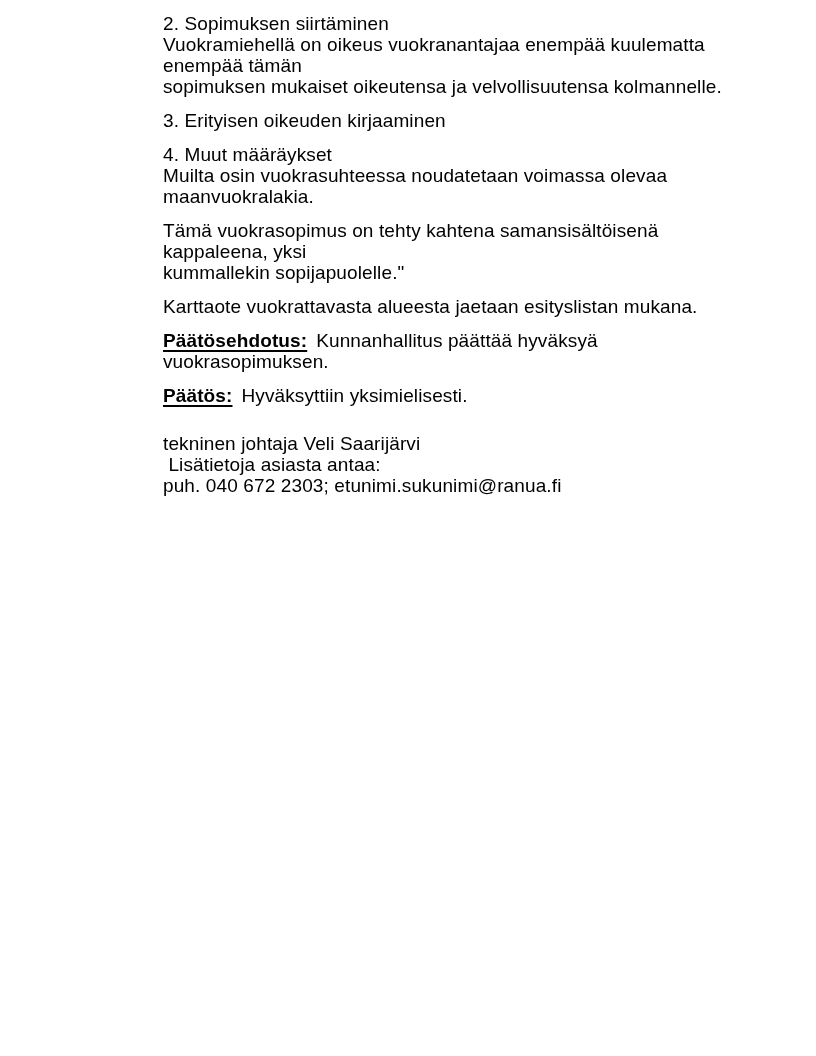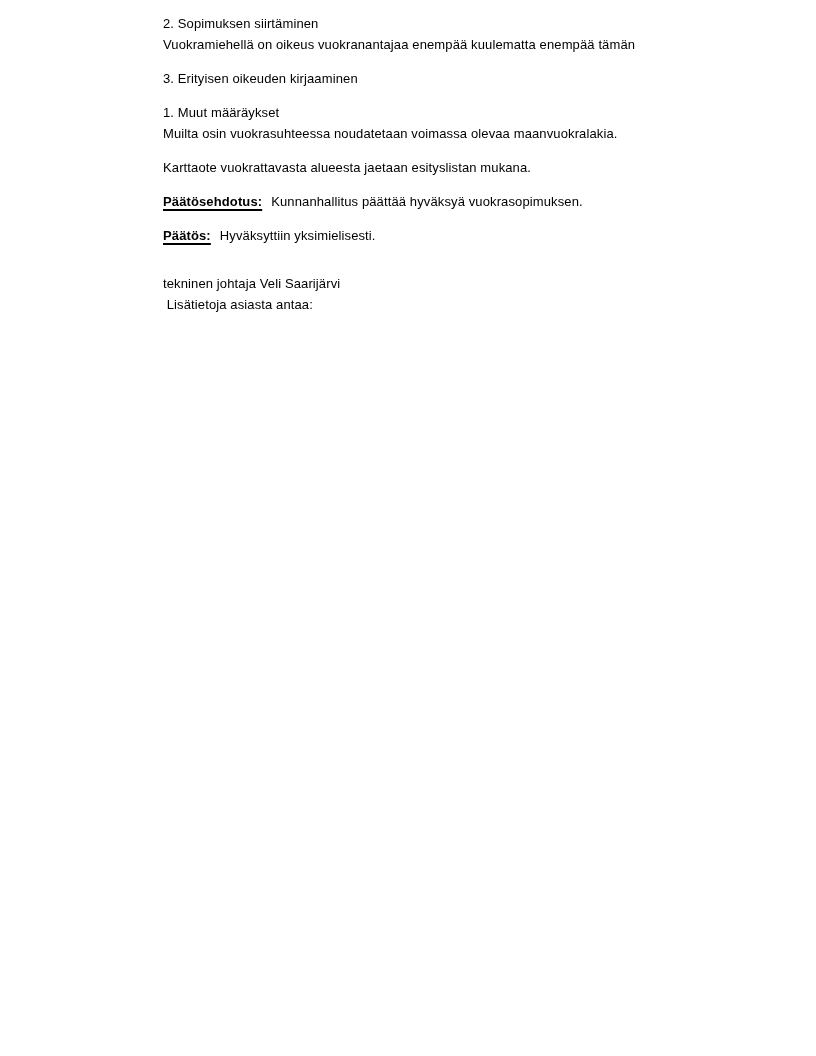--- a/index.html
+++ b/index.html
@@ -13,21 +13,21 @@
     height: 1056px;
     background: #ffffff;
     overflow: hidden;
   }
   .doc-content {
     position: absolute;
     left: 163px;
     top: 13px;
     width: 585px;
     font-family: "Liberation Sans", "DejaVu Sans", sans-serif;
-    font-size: 13px;
+    font-size: 19px;
     line-height: 21px;
     letter-spacing: 0.12px;
     color: #000000;
   }
   .para {
     margin: 0 0 13px 0;
   }
   .line {
     white-space: pre-wrap;
   }
@@ -45,31 +45,37 @@
   }
 </style>
 </head>
 <body>
 
 <div class="page">
   <div class="doc-content">
       <div class="para">
         <div class="line">2. Sopimuksen siirtäminen</div>
         <div class="line">Vuokramiehellä on oikeus vuokranantajaa enempää kuulematta enempää tämän</div>
+        <div class="line">sopimuksen mukaiset oikeutensa ja velvollisuutensa kolmannelle.</div>
       </div>
       <div class="para">
         <div class="line">3. Erityisen oikeuden kirjaaminen</div>
       </div>
       <div class="para">
-        <div class="line">1. Muut määräykset</div>
+        <div class="line">4. Muut määräykset</div>
         <div class="line">Muilta osin vuokrasuhteessa noudatetaan voimassa olevaa maanvuokralakia.</div>
+      </div>
+      <div class="para">
+        <div class="line">Tämä vuokrasopimus on tehty kahtena samansisältöisenä kappaleena, yksi</div>
+        <div class="line">kummallekin sopijapuolelle."</div>
       </div>
       <div class="para">
         <div class="line">Karttaote vuokrattavasta alueesta jaetaan esityslistan mukana.</div>
       </div>
       <div class="para"><span class="labeled-label">Päätösehdotus:</span><span class="labeled-text">Kunnanhallitus päättää hyväksyä vuokrasopimuksen.</span></div>
       <div class="para"><span class="labeled-label">Päätös:</span><span class="labeled-text">Hyväksyttiin yksimielisesti.</span></div>
       <div class="para contact">
         <div class="line">tekninen johtaja Veli Saarijärvi</div>
         <div class="line"> Lisätietoja asiasta antaa:</div>
+        <div class="line">puh. 040 672 2303; etunimi.sukunimi@ranua.fi</div>
       </div>
     </div>
 </div>
 
 </body></html>

